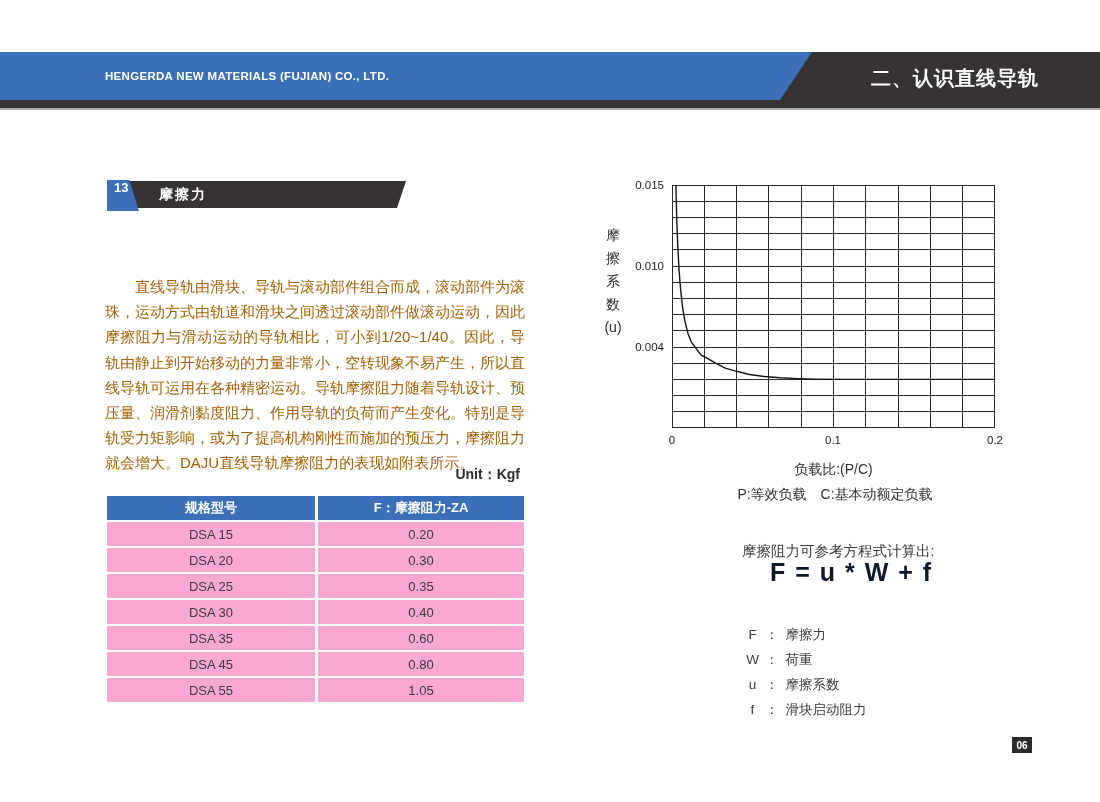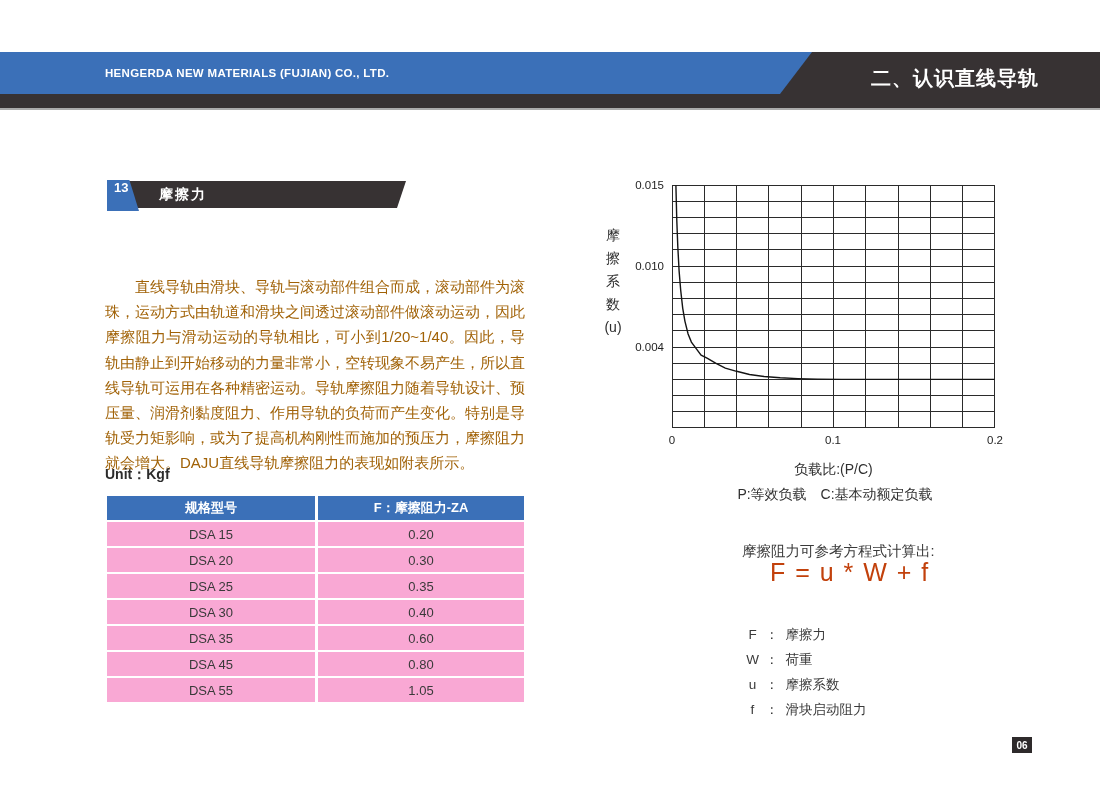--- a/index.html
+++ b/index.html
@@ -4,60 +4,60 @@
 <style>
   html,body{margin:0;padding:0;}
   body{
     width:1100px;height:802px;position:relative;background:#ffffff;
     font-family:"Liberation Sans","DejaVu Sans",sans-serif;
     color:#3a3a3a;overflow:hidden;
   }
   
   .topbar-dark{position:absolute;top:52px;left:0;width:1100px;height:56px;
     background:#37３233;background:#373233;border-bottom:2px solid #ababab;}
-  .topbar-blue{position:absolute;top:52px;left:0;width:812px;height:42px;background:#3b70b8;
+  .topbar-blue{position:absolute;top:52px;left:0;width:812px;height:48px;background:#3b70b8;
     clip-path:polygon(0 0,100% 0,calc(100% - 32px) 100%,0 100%);
     display:flex;align-items:center;box-sizing:border-box;padding-left:105px;z-index:2;}
   .company{color:#fff;font-weight:bold;font-size:11.5px;letter-spacing:.3px;}
   .section-title{position:absolute;top:52px;left:810px;width:290px;height:52px;z-index:2;
     display:flex;align-items:center;justify-content:center;
     color:#fff;font-weight:bold;font-size:20px;letter-spacing:1px;}
   
   .badge-wrap{position:absolute;left:107px;top:180px;width:300px;height:32px;}
   .badge-num{position:absolute;left:0;top:0;width:32px;height:31px;background:#3b70b8;
     clip-path:polygon(0 0,70% 0,100% 100%,0 100%);z-index:2;
     display:flex;align-items:flex-start;color:#fff;font-weight:bold;font-size:13px;padding-left:7px;box-sizing:border-box;}
   .badge-bar{position:absolute;left:21px;top:1px;width:278px;height:27px;background:#373233;
     clip-path:polygon(0 0,100% 0,calc(100% - 9px) 100%,0 100%);
     display:flex;align-items:center;box-sizing:border-box;padding-left:31px;
     color:#fff;font-weight:bold;font-size:14px;letter-spacing:2px;}
   
   .para{position:absolute;left:105px;top:259px;width:420px;font-size:15px;line-height:25.2px;
     color:#a16207;text-align:justify;text-indent:2em;}
-  .unit{position:absolute;left:105px;top:466px;width:415px;text-align:left;
+  .unit{position:absolute;left:105px;top:466px;width:415px;text-align:right;
     font-size:14px;font-weight:600;color:#2c2c2c;}
   
   table.spec{position:absolute;left:104px;top:494px;border-collapse:separate;border-spacing:3px 2px;}
   table.spec th{width:206px;height:22px;background:#3b70b8;color:#fff;font-size:13px;font-weight:bold;text-align:center;}
   table.spec th.c2{width:204px;}
   table.spec td{height:22px;background:#f9a8d4;color:#3a3a3a;font-size:13px;text-align:center;}
   
   .chart{position:absolute;left:600px;top:178px;width:430px;height:345px;}
   .plot{position:absolute;left:72px;top:7px;width:323px;height:243px;overflow:visible;}
   .ylabel{position:absolute;left:0;top:46px;width:26px;text-align:center;font-size:14px;
     line-height:23px;color:#2d2d2d;white-space:pre-line;}
   .ytick{position:absolute;left:12px;width:52px;text-align:right;font-size:11.5px;color:#1e1e1e;height:14px;line-height:14px;}
   .yt0{top:0px;}.yt1{top:81px;}.yt2{top:162px;}
   .xtick{position:absolute;top:256px;transform:translateX(-50%);font-size:11.5px;color:#1e1e1e;}
   .xt0{left:72px;}.xt1{left:233px;}.xt2{left:395px;}
   .cap1{position:absolute;left:72px;top:283px;width:323px;text-align:center;font-size:14px;color:#303030;}
   .cap2{position:absolute;left:60px;top:308px;width:350px;text-align:center;font-size:14px;color:#303030;}
   
   .formula-intro{position:absolute;left:742px;top:542px;font-size:14.5px;color:#3a3a3a;}
-  .formula-eq{position:absolute;left:770px;top:558px;font-size:25px;font-weight:normal;color:#c2410c;letter-spacing:1.5px;}
+  .formula-eq{position:absolute;left:770px;top:558px;font-size:25px;font-weight:bold;color:#0f172a;letter-spacing:1.5px;}
   .legend{position:absolute;left:744px;top:622px;font-size:13.5px;color:#3a3a3a;}
   .legend-row{display:flex;height:25px;align-items:center;}
   .legend-sym{width:17px;text-align:center;}
   .legend-colon{margin:0 7px 0 4px;}
   
   .pageno{position:absolute;left:1012px;top:737px;width:20px;height:16px;background:#2e2a2b;
     color:#fff;font-size:10px;font-weight:bold;display:flex;align-items:center;justify-content:center;}
 </style>
 </head>
 <body>

